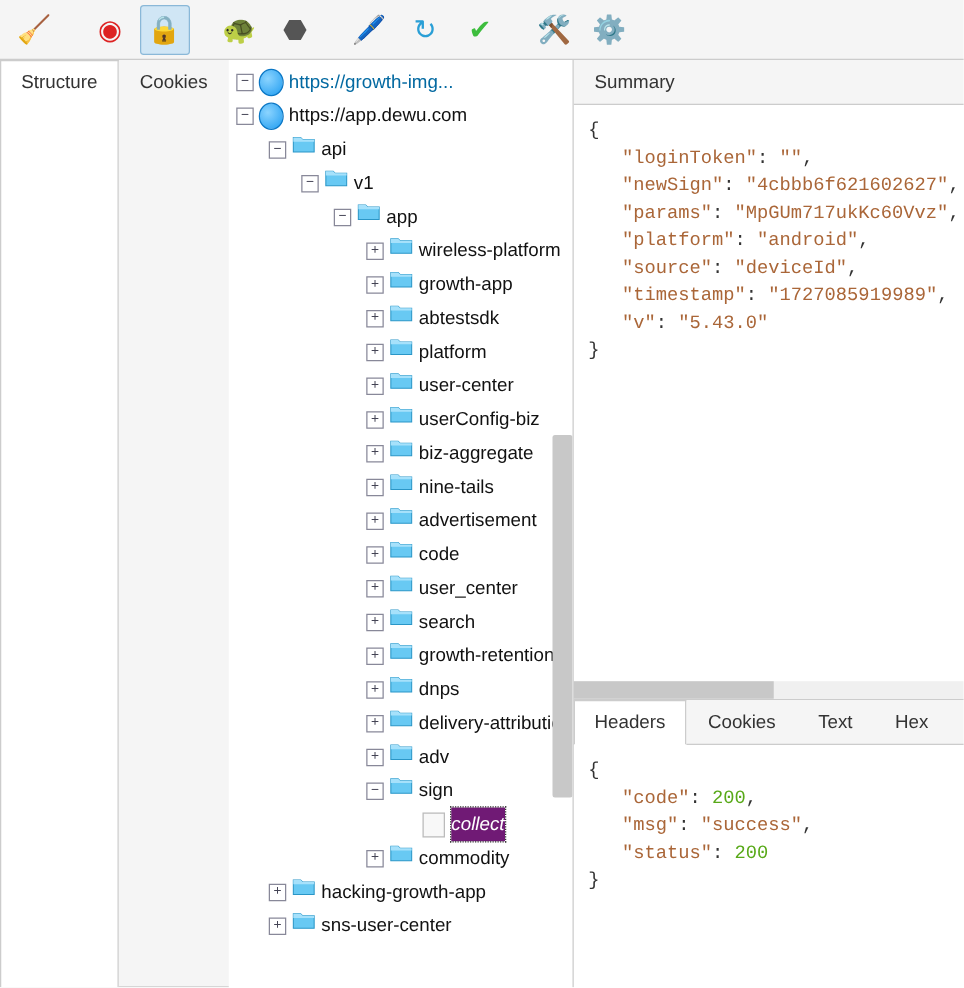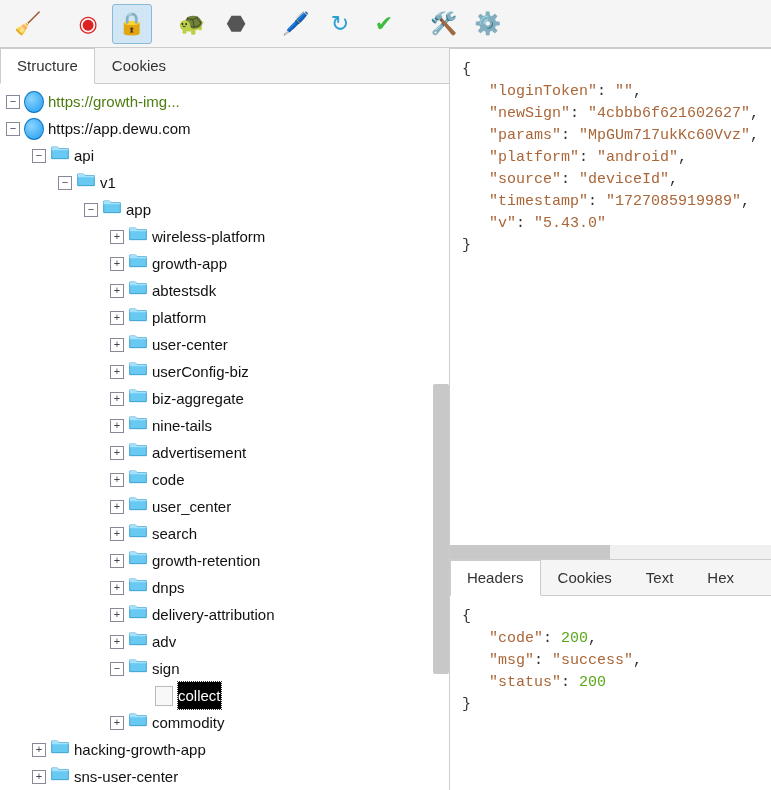--- a/index.html
+++ b/index.html
@@ -38,21 +38,21 @@
 }
 .toolbar-gap { width: 12px; }
 .main {
   flex: 1;
   display: flex;
   overflow: hidden;
 }
 .left-panel {
   width: 480px;
   display: flex;
-  flex-direction: column;
+  flex-direction: row;
   border-right: 1px solid #ccc;
   position: relative;
 }
 .tabs {
   display: flex;
   background: #f5f5f5;
   border-bottom: 1px solid #ccc;
 }
 .tab {
   padding: 8px 16px;
@@ -116,26 +116,27 @@
   position: relative;
 }
 .file-icon {
   width: 18px; height: 20px;
   border: 1px solid #bbb;
   background: #f8f8f8;
   position: relative;
 }
 .node-label { color: #111; }
 .node-label.selected {
-  background: #000000;
+  background: #701a75;
   color: #fff;
   outline: 1px dotted #333;
+  font-style: italic;
 }
 .node-label.truncated {
-  color: #4d7c0f;
+  color: #0369a1;
 }
 .tree-scrollbar {
   position: absolute;
   right: 0;
   top: 300px;
   width: 16px;
   height: 290px;
   background: #c8c8c8;
   border-radius: 2px;
 }
@@ -462,20 +463,21 @@
             <span class="node-label">sns-user-center</span>
           </div>
         </div>
       <div class="tree-scrollbar"></div>
     </div>
   </div>
 
   <div class="right-panel">
     <div class="right-top">
       <div class="tabs" id="right-top-tabs">
+          <div class="tab">Summary</div>
         </div>
       <div class="json-view" id="req-json"><span class="brace">{</span>
    <span class="jkey">"loginToken"</span>: <span class="jstr">""</span>,
    <span class="jkey">"newSign"</span>: <span class="jstr">"4cbbb6f621602627"</span>,
    <span class="jkey">"params"</span>: <span class="jstr">"MpGUm717ukKc60Vvz"</span>,
    <span class="jkey">"platform"</span>: <span class="jstr">"android"</span>,
    <span class="jkey">"source"</span>: <span class="jstr">"deviceId"</span>,
    <span class="jkey">"timestamp"</span>: <span class="jstr">"1727085919989"</span>,
    <span class="jkey">"v"</span>: <span class="jstr">"5.43.0"</span>
 <span class="brace">}</span></div>

